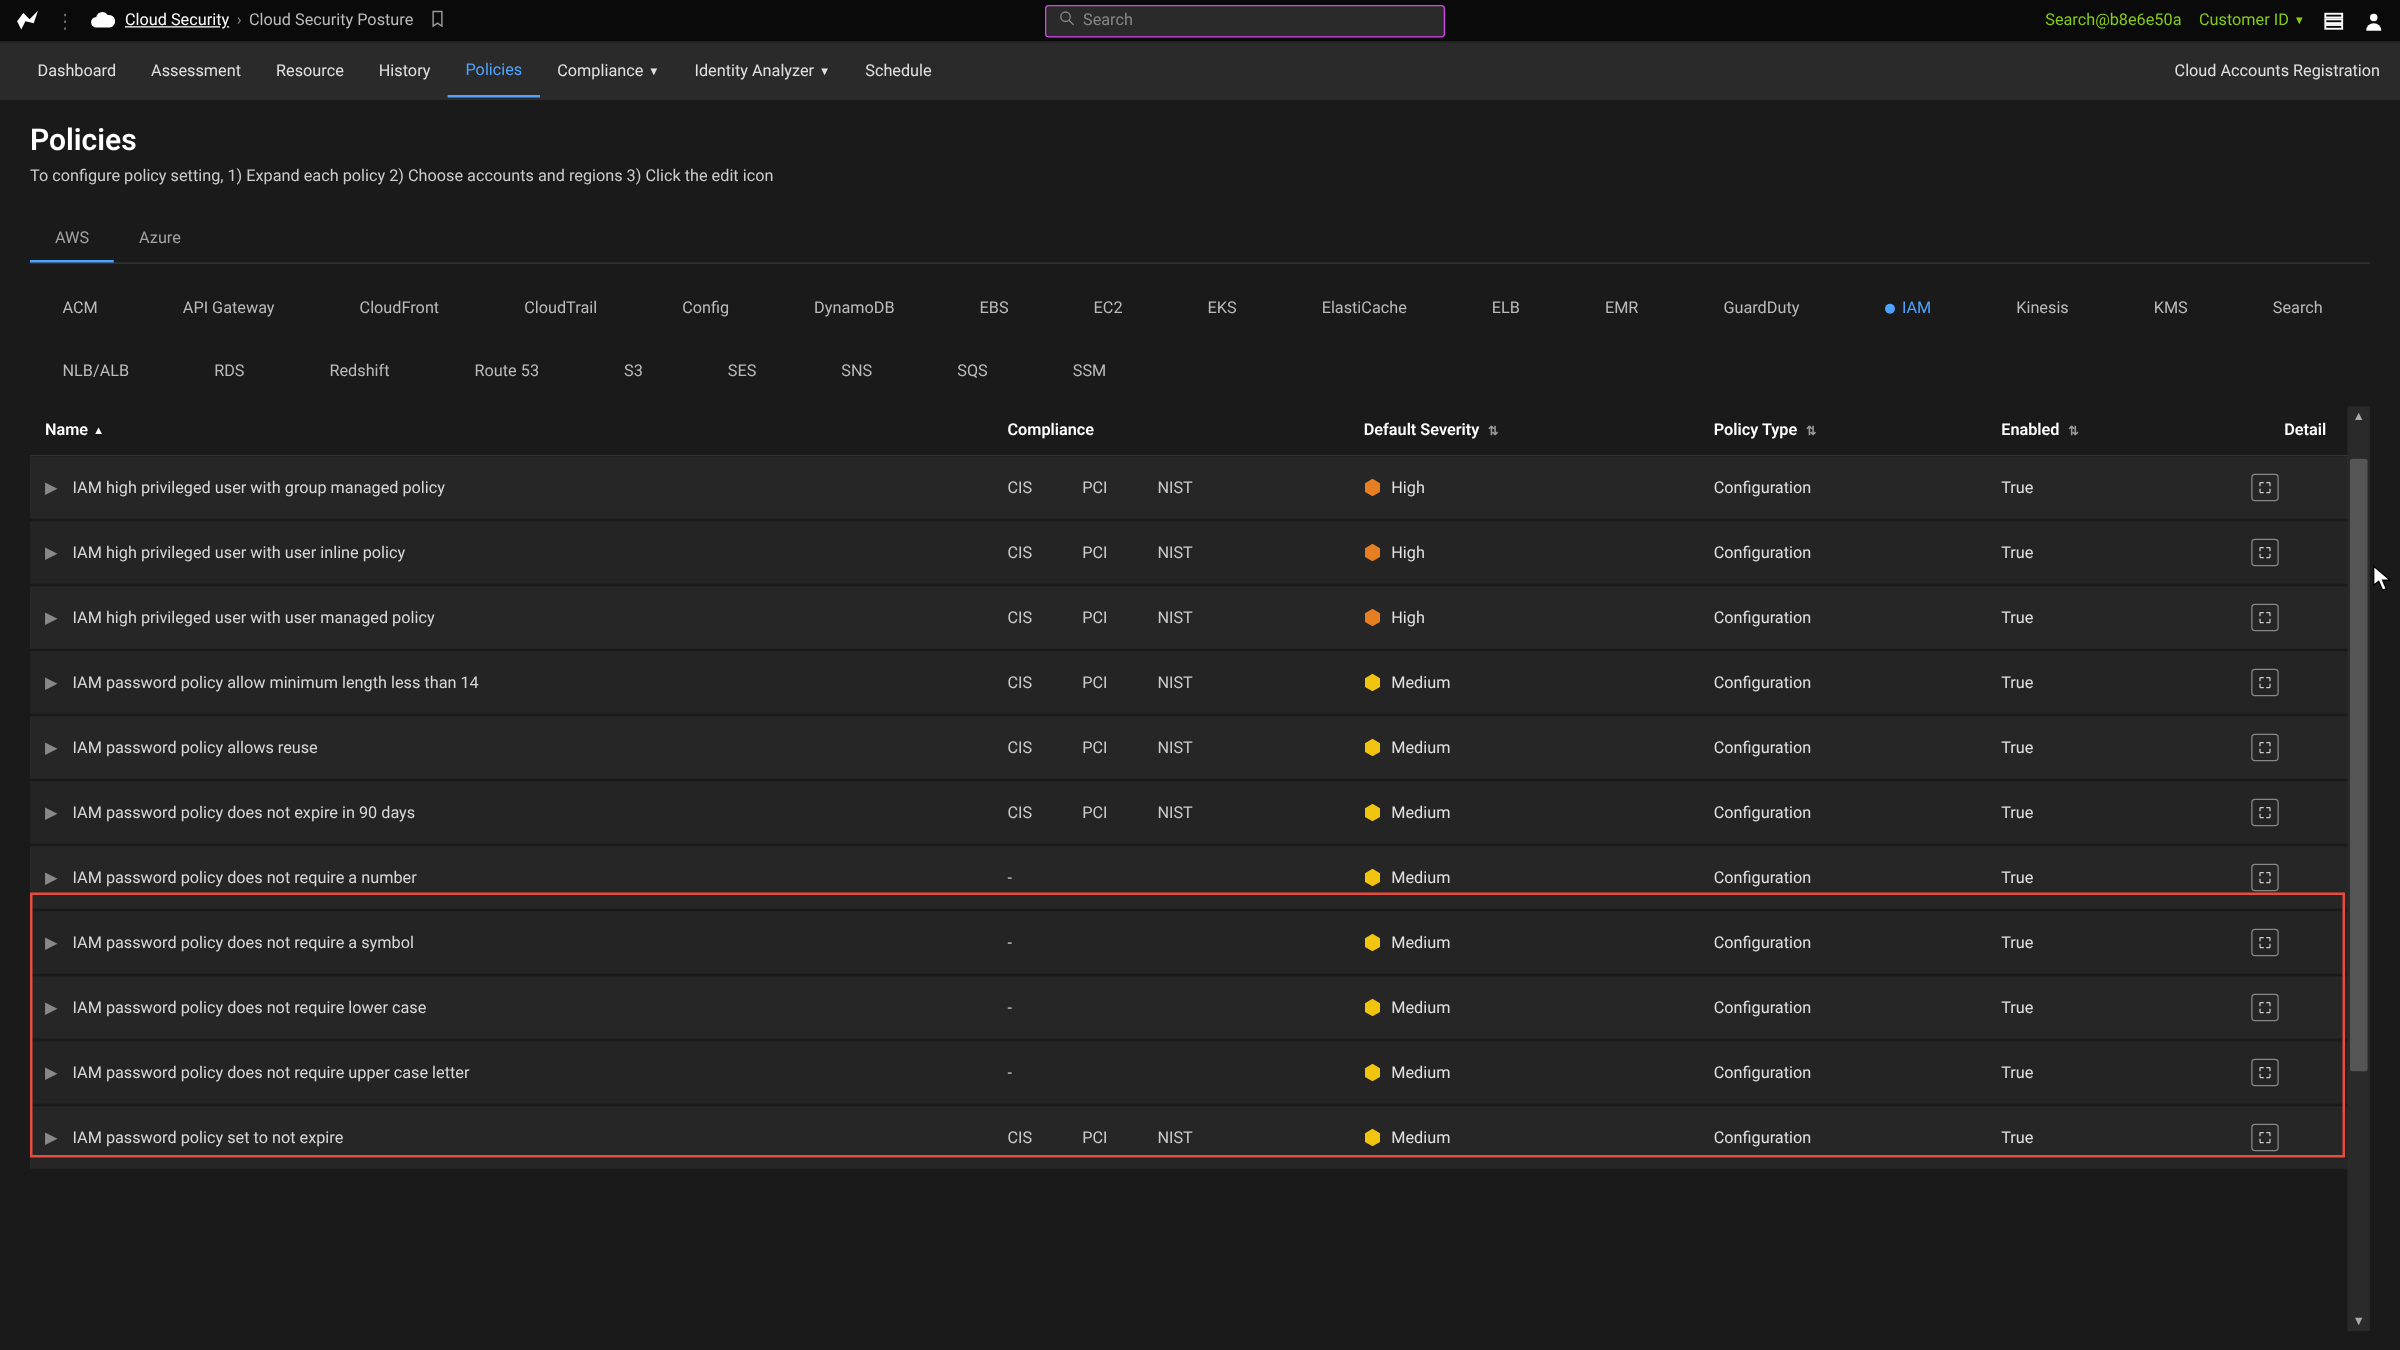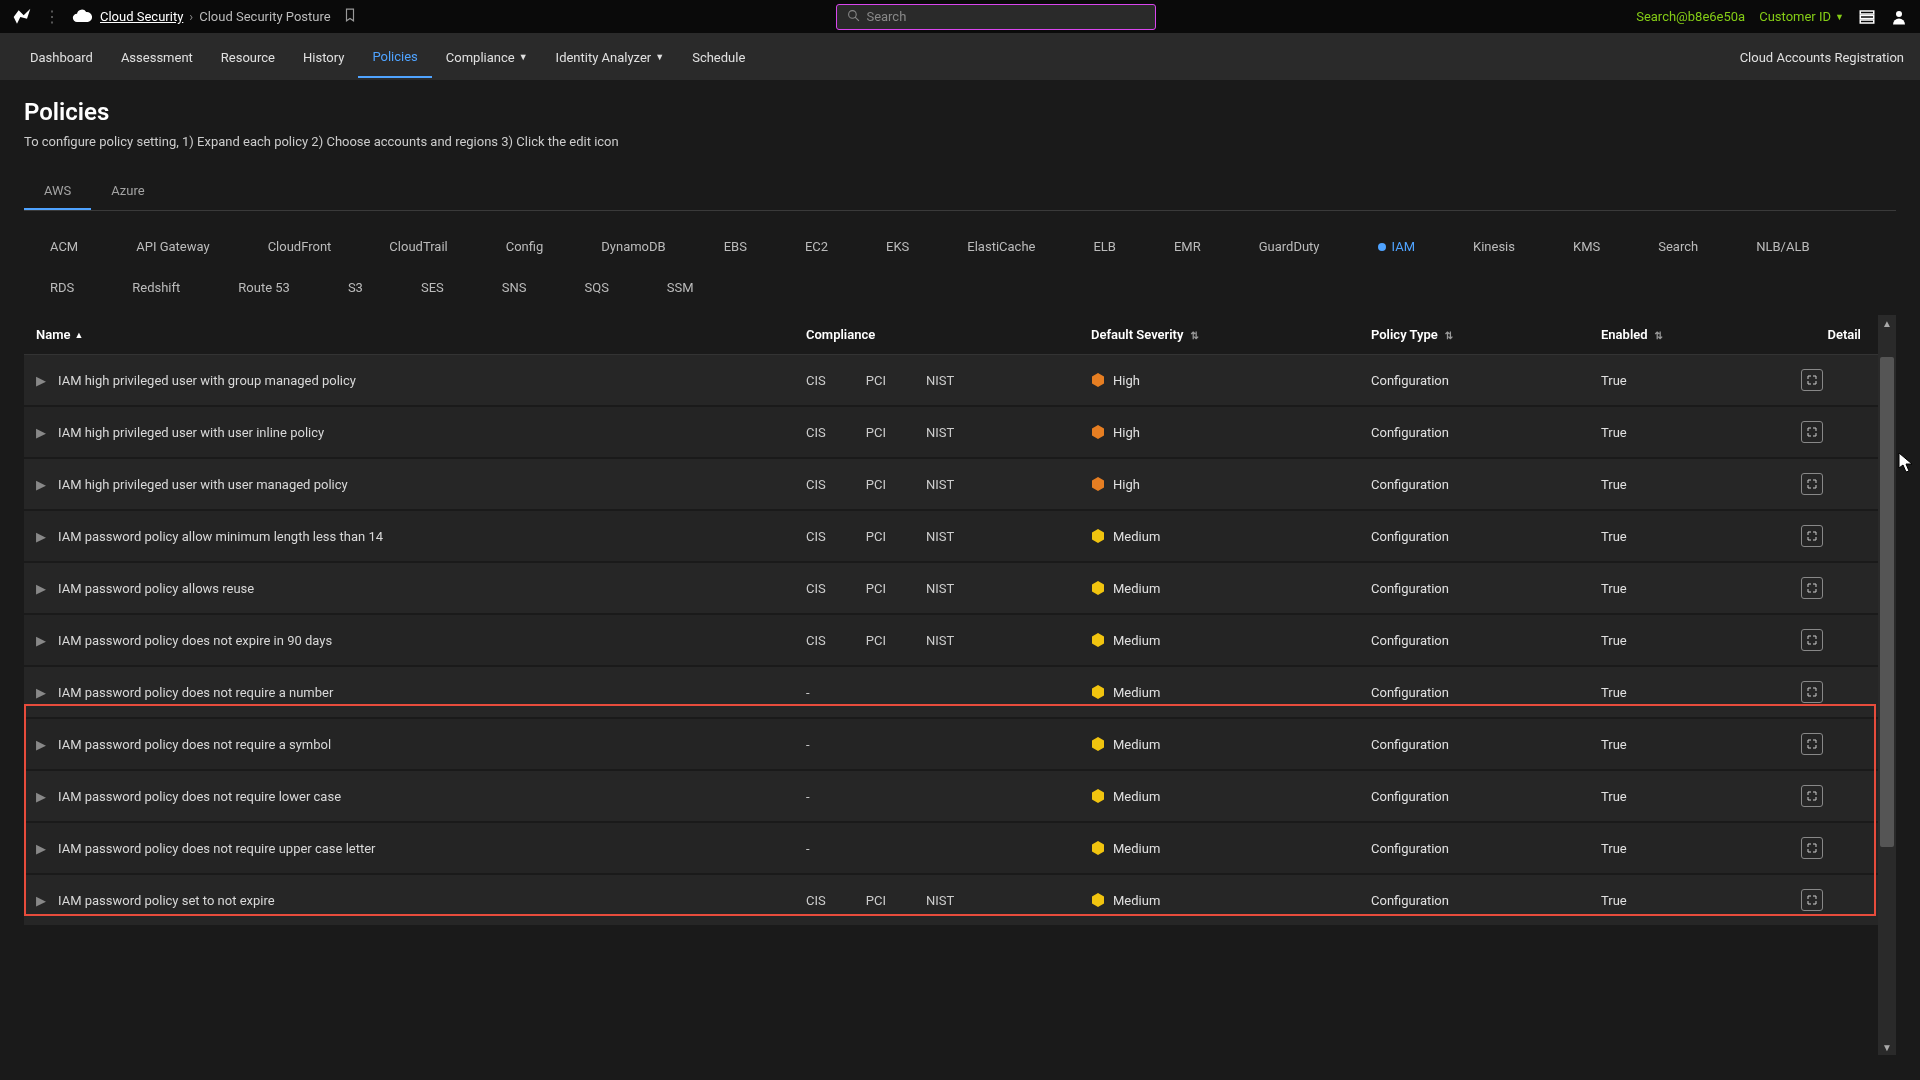--- a/index.html
+++ b/index.html
@@ -87,21 +87,21 @@
 }
 .tab.active {
   color: #a3a3a3;
   border-bottom: 2px solid #4fa3ff;
 }
 
 .service-tabs {
   display: flex;
   flex-wrap: wrap;
   padding: 18px 24px 10px;
-  gap: 6px;
+  gap: 16px;
 }
 .service-tab {
   padding: 10px 26px;
   color: #bbb;
   cursor: pointer;
   font-size: 13px;
   display: flex;
   align-items: center;
   gap: 6px;
 }

